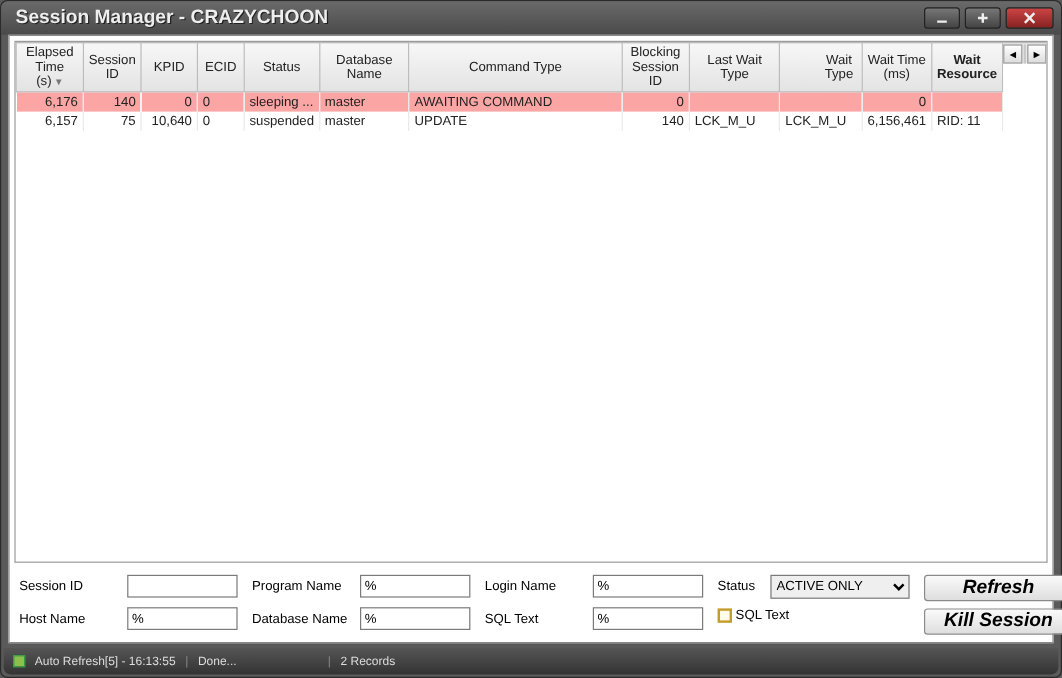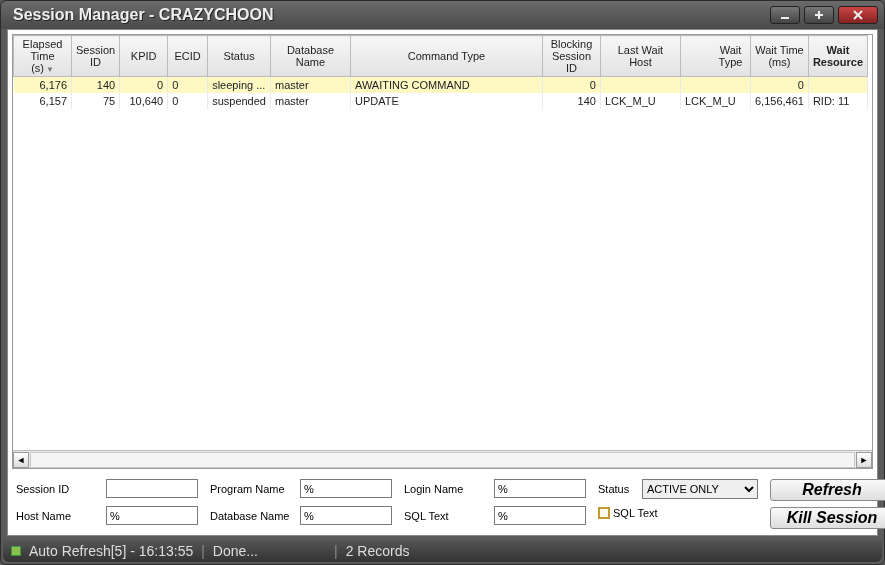--- a/index.html
+++ b/index.html
@@ -5,42 +5,42 @@
   * { box-sizing: border-box; margin: 0; padding: 0; font-family: Tahoma, Arial, sans-serif; }
   body { background: #5a5a5a; width: 885px; height: 565px; overflow: hidden; }
   .window { width: 885px; height: 565px; background: #5a5a5a; border: 1px solid #2b2b2b; border-radius: 6px; display: flex; flex-direction: column; }
   .titlebar { height: 28px; background: linear-gradient(#6a6a6a,#4a4a4a); display: flex; align-items: center; padding: 0 6px; border-top-left-radius:6px; border-top-right-radius:6px; }
   .titlebar .title { color: #eee; font-size: 16px; font-weight: bold; text-shadow: 1px 1px 0 #222; flex: 1; padding-left: 6px; }
   .titlebar .winbtns { display: flex; gap: 4px; }
   .winbtn { width: 30px; height: 18px; background: linear-gradient(#777,#444); border: 1px solid #222; border-radius: 3px; display:flex;align-items:center;justify-content:center; color:#eee; font-size:12px; font-weight:bold; cursor:pointer;}
   .winbtn.close { background: linear-gradient(#c44,#822); width: 40px;}
   .winbtn svg { width:12px;height:12px;stroke:#eee;stroke-width:2;fill:none;}
   .client { flex:1; background:#fff; margin:0 6px 4px 6px; border:1px solid #8a8a8a; display:flex; flex-direction:column; }
-  .grid-wrap { flex:1; overflow:hidden; display:flex; flex-direction:column; border:1px solid #9a9a9a; margin:4px; }
+  .grid-wrap { flex:1; overflow:hidden; display:flex; flex-direction:row; border:1px solid #9a9a9a; margin:4px; }
   .grid { flex:1; overflow:hidden; }
   table { border-collapse:collapse; font-size:11px; color:#222; table-layout:fixed; }
   thead th { background: linear-gradient(#f7f7f7,#e3e3e3); border:1px solid #bcbcbc; padding:2px 4px; font-weight:normal; font-size:11px; text-align:center; height:32px; }
   thead th .sort { font-size:8px; color:#777; margin-left:2px;}
-  tbody td { border-right:1px solid #e9e9e9; padding:1px 4px; height:16px; white-space:nowrap; overflow:hidden; background:#fef9c3;}
+  tbody td { border-right:1px solid #e9e9e9; padding:1px 4px; height:16px; white-space:nowrap; overflow:hidden; background:#fca5a5;}
   tbody tr:nth-child(even) td { background:#fff; }
   .num { text-align:right; }
   .hscroll { height:18px; background:#eaeaea; border-top:1px solid #bbb; display:flex; align-items:center; }
   .hscroll .arrow { width:16px;height:16px;border:1px solid #9a9a9a;background:linear-gradient(#fff,#ddd);display:flex;align-items:center;justify-content:center;font-size:9px;cursor:pointer;}
   .hscroll .track { flex:1; height:16px; background:#f4f4f4; border:1px solid #c8c8c8; margin:0 1px;}
   .filters { padding:6px 8px 6px 8px; display:flex; gap:12px; font-size:11px; align-items:flex-start; }
   .fcol { display:flex; flex-direction:column; gap:8px; }
   .frow { display:flex; align-items:center; gap:4px; }
   .frow label { width:86px; text-align:left; }
   .frow input[type=text] { width:92px; height:19px; border:1px solid #7a7a7a; font-size:11px; padding:1px 3px;}
   .frow select { width:116px; height:20px; border:1px solid #7a7a7a; font-size:11px;}
   .chk { display:inline-flex; align-items:center; gap:3px; font-size:11px;}
   .chk .box { width:12px;height:12px;border:2px solid #c59b2e;background:#fffbe9; }
   .btncol { margin-left:auto; display:flex; flex-direction:column; gap:6px;}
   .btn { width:124px; height:22px; background:linear-gradient(#fafafa,#dedede); border:1px solid #8a8a8a; border-radius:3px; font-size:16px; font-weight:bold; cursor:pointer;font-style:italic;}
-  .statusbar { height:22px; background:linear-gradient(#555,#333); color:#ddd; font-size:14px; display:flex; align-items:center; padding:0 8px; gap:8px; border-bottom-left-radius:6px;border-bottom-right-radius:6px; margin:0 2px 2px 2px;}
+  .statusbar { height:22px; background:linear-gradient(#555,#333); color:#ddd; font-size:10px; display:flex; align-items:center; padding:0 8px; gap:8px; border-bottom-left-radius:6px;border-bottom-right-radius:6px; margin:0 2px 2px 2px;}
   .statusbar .led { width:10px;height:10px;background:#8dbf4c;border:1px solid #394; }
   .statusbar .sep { color:#888; }
 </style>
 </head>
 <body>
 
 <div class="window">
   <div class="titlebar">
     <span class="title">Session Manager - CRAZYCHOON</span>
     <div class="winbtns">
@@ -71,21 +71,21 @@
           <thead>
               <tr id="hdr-row">
                 <th style="width: 58px;">Elapsed Time (s)<span class="sort">▼</span></th>
                 <th style="width: 48px;">Session ID</th>
                 <th style="width: 48px;">KPID</th>
                 <th style="width: 40px;">ECID</th>
                 <th style="width: 62px;">Status</th>
                 <th style="width: 80px;">Database Name</th>
                 <th style="width: 192px;">Command Type</th>
                 <th style="width: 58px;">Blocking Session ID</th>
-                <th style="width: 80px;">Last Wait Host</th>
+                <th style="width: 80px;">Last Wait Type</th>
                 <th style="width: 70px; padding-left: 34px;">Wait Type</th>
                 <th style="width: 56px;">Wait Time (ms)</th>
                 <th style="width: 48px; font-weight: bold;">Wait Resource</th>
               </tr>
             </thead>
           <tbody id="body-rows">
               <tr>
                 <td class="num">6,176</td>
                 <td class="num">140</td>
                 <td class="num">0</td>

